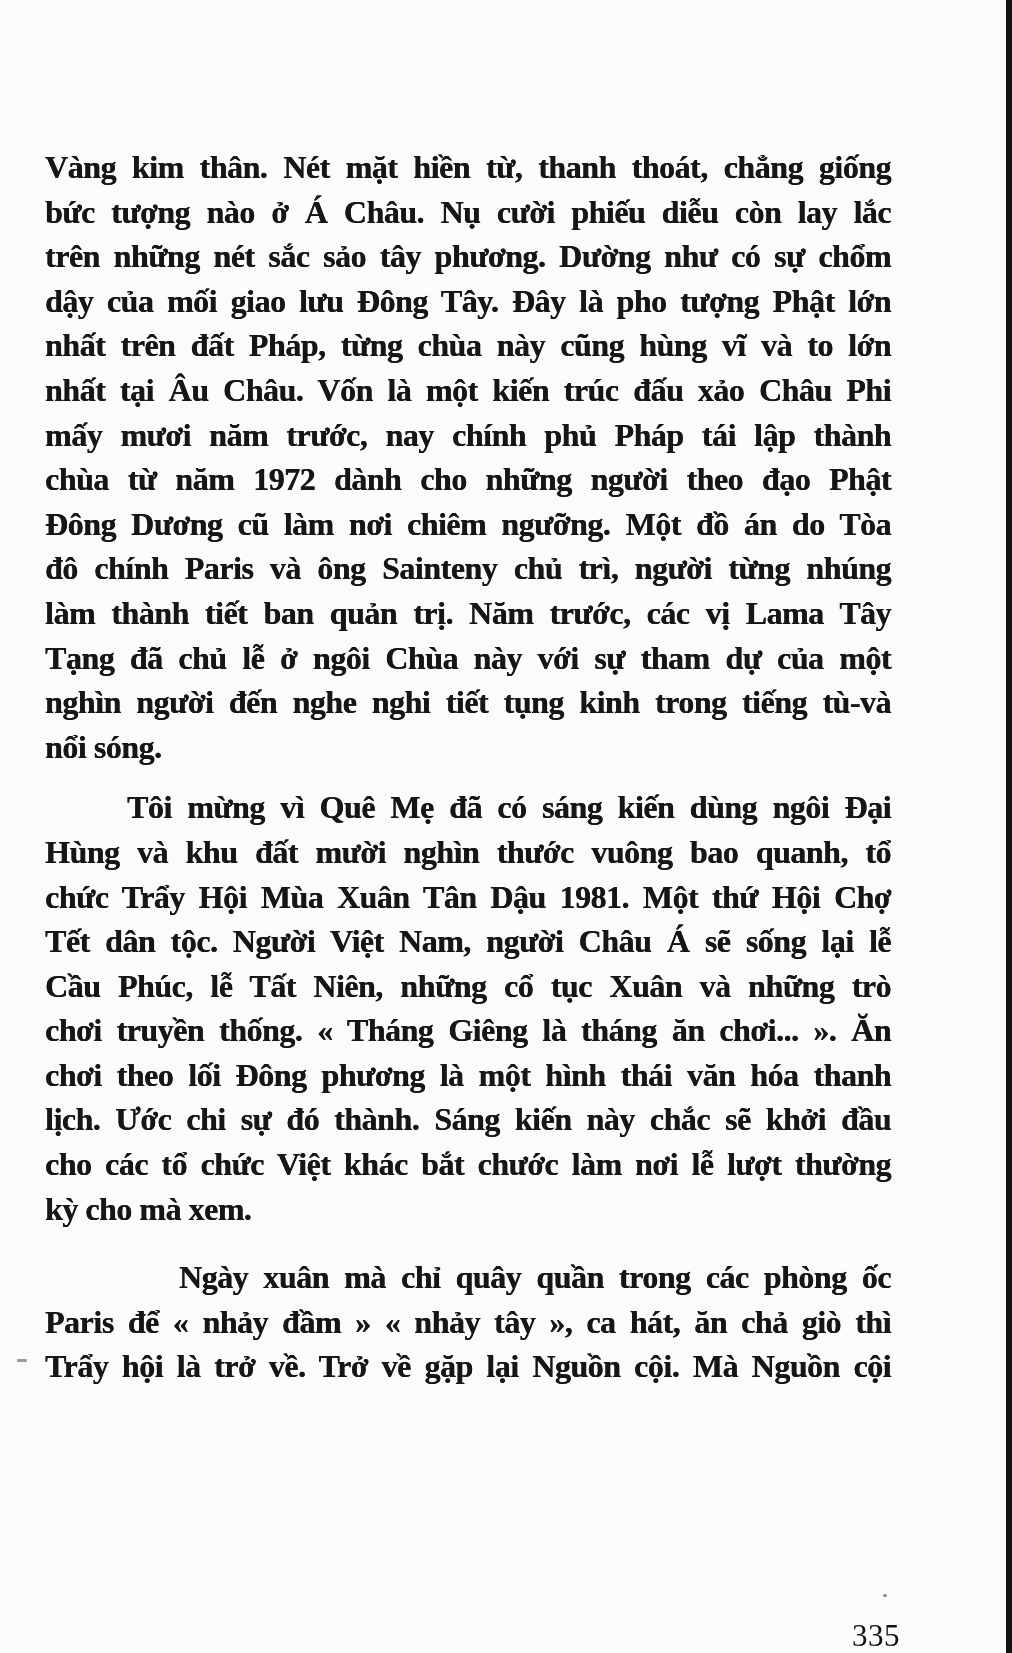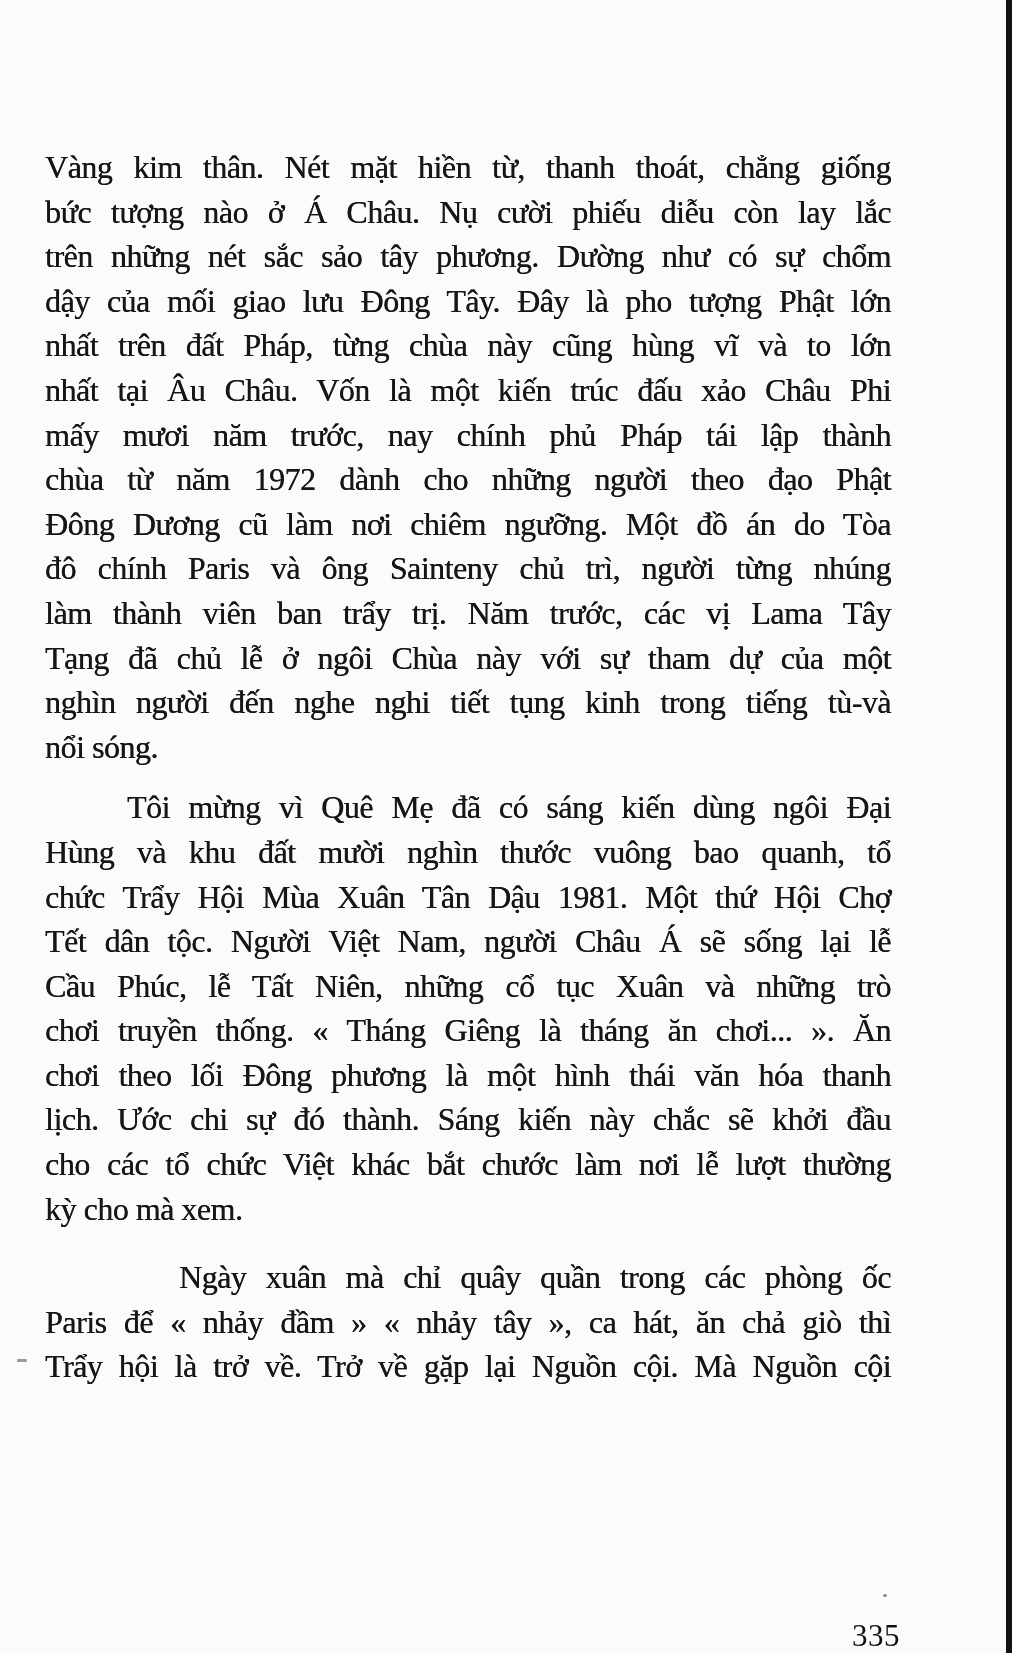--- a/index.html
+++ b/index.html
@@ -34,20 +34,21 @@
     color: #171614;
     text-shadow: 0.3px 0 0 currentColor; 
   }
   .para { margin: 0; }
   .para:nth-child(2) { margin-top: 16px; }
   .para:nth-child(3) { margin-top: 24px; }
   .line {
     text-align: justify;
     text-align-last: justify;
     white-space: normal;
+    font-weight: bold;
   }
   .line.flush {
     text-align-last: left;
   }
   .page-number {
     position: absolute;
     left: 852px;
     top: 1620px;
     font-family: Liberation Serif, serif;
     font-size: 31px;
@@ -85,21 +86,21 @@
       <div class="line">Vàng kim thân. Nét mặt hiền từ, thanh thoát, chẳng giống</div>
       <div class="line">bức tượng nào ở Á Châu. Nụ cười phiếu diễu còn lay lắc</div>
       <div class="line">trên những nét sắc sảo tây phương. Dường như có sự chổm</div>
       <div class="line">dậy của mối giao lưu Đông Tây. Đây là pho tượng Phật lớn</div>
       <div class="line">nhất trên đất Pháp, từng chùa này cũng hùng vĩ và to lớn</div>
       <div class="line">nhất tại Âu Châu. Vốn là một kiến trúc đấu xảo Châu Phi</div>
       <div class="line">mấy mươi năm trước, nay chính phủ Pháp tái lập thành</div>
       <div class="line">chùa từ năm 1972 dành cho những người theo đạo Phật</div>
       <div class="line">Đông Dương cũ làm nơi chiêm ngưỡng. Một đồ án do Tòa</div>
       <div class="line">đô chính Paris và ông Sainteny chủ trì, người từng nhúng</div>
-      <div class="line">làm thành viên ban trẩy trị. Năm trước, các vị Lama Tây</div>
+      <div class="line">làm thành tiết ban quản trị. Năm trước, các vị Lama Tây</div>
       <div class="line">Tạng đã chủ lễ ở ngôi Chùa này với sự tham dự của một</div>
       <div class="line">nghìn người đến nghe nghi tiết tụng kinh trong tiếng tù-và</div>
       <div class="line flush">nổi sóng.</div>
     </div>
     <div class="para">
       <div class="line" style="text-indent: 82px;">Tôi mừng vì Quê Mẹ đã có sáng kiến dùng ngôi Đại</div>
       <div class="line">Hùng và khu đất mười nghìn thước vuông bao quanh, tổ</div>
       <div class="line">chức Trẩy Hội Mùa Xuân Tân Dậu 1981. Một thứ Hội Chợ</div>
       <div class="line">Tết dân tộc. Người Việt Nam, người Châu Á sẽ sống lại lễ</div>
       <div class="line">Cầu Phúc, lễ Tất Niên, những cổ tục Xuân và những trò</div>

